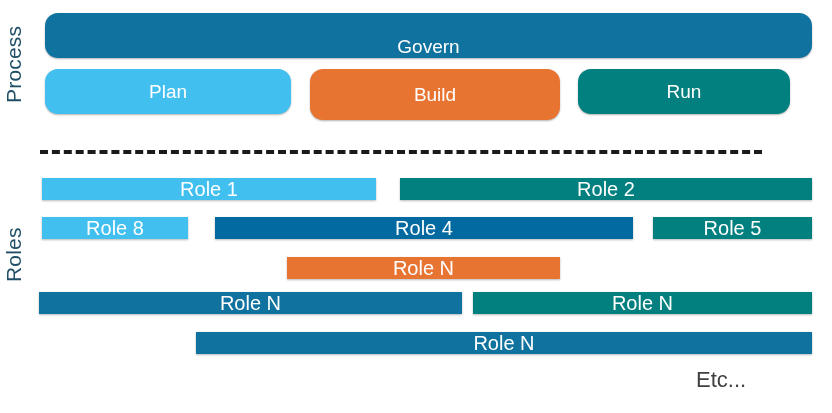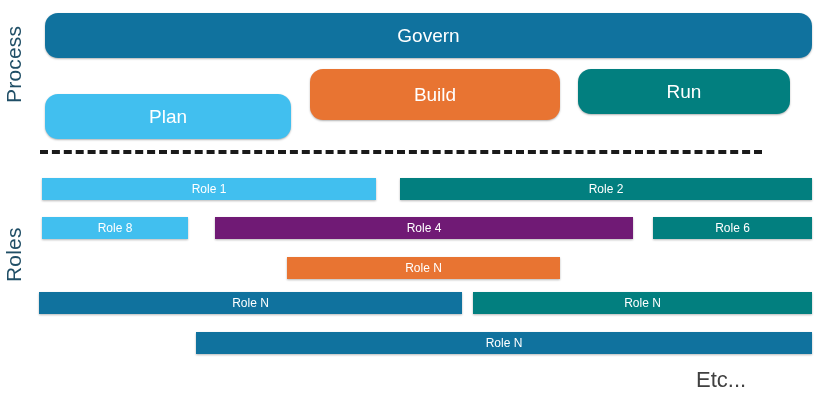--- a/index.html
+++ b/index.html
@@ -37,21 +37,21 @@
     box-shadow:0 1px 2px rgba(0,0,0,0.30);
   }
 
   
   .bar{
     position:absolute;
     display:flex;
     align-items:center;
     justify-content:center;
     color:#ffffff;
-    font-size:12px;
+    font-size:20px;
     box-sizing:border-box;
     box-shadow:0 1px 2px rgba(0,0,0,0.28);
   }
 
   
   #divider{
     position:absolute;
     border-top:4px dashed #1A1A1A;
     box-sizing:border-box;
   }
@@ -67,24 +67,24 @@
 </head>
 <body style="background: rgb(255, 255, 255);">
 
 <div id="canvas">
 
   <div class="lane-label" id="process-lane-label" style="left: 2px; top: 10px; height: 108px; color: rgb(31, 78, 102);">Process</div>
 
   <div class="lane-label" id="roles-lane-label" style="left: 2px; top: 210px; height: 90px; color: rgb(31, 78, 102);">Roles</div>
 
   <div id="process-group">
-      <div class="pill" style="left: 45px; top: 13px; width: 767px; height: 45px; background: rgb(16, 114, 158);">
+      <div class="pill" style="left: 45px; top: 13px; width: 767px; height: 45px; background: rgb(16, 114, 158); align-items: flex-end;">
         <span>Govern</span>
       </div>
-      <div class="pill" style="left: 45px; top: 69px; width: 246px; height: 45px; background: rgb(65, 191, 239); margin-top: 25px;">
+      <div class="pill" style="left: 45px; top: 69px; width: 246px; height: 45px; background: rgb(65, 191, 239);">
         <span>Plan</span>
       </div>
       <div class="pill" style="left: 310px; top: 69px; width: 250px; height: 51px; background: rgb(232, 116, 50);">
         <span>Build</span>
       </div>
       <div class="pill" style="left: 578px; top: 69px; width: 212px; height: 45px; background: rgb(2, 127, 127);">
         <span>Run</span>
       </div>
     </div>
 
@@ -93,25 +93,25 @@
   <div id="roles-group">
       <div class="bar" style="left: 42px; top: 178px; width: 334px; height: 22px; background: rgb(65, 191, 239);">
         <span>Role 1</span>
       </div>
       <div class="bar" style="left: 400px; top: 178px; width: 412px; height: 22px; background: rgb(2, 127, 127); justify-content: center;">
         <span>Role 2</span>
       </div>
       <div class="bar" style="left: 42px; top: 217px; width: 146px; height: 22px; background: rgb(65, 191, 239);">
         <span>Role 8</span>
       </div>
-      <div class="bar" style="left: 215px; top: 217px; width: 418px; height: 22px; background: #701a75;">
+      <div class="bar" style="left: 215px; top: 217px; width: 418px; height: 22px; background: #0369a1;">
         <span>Role 4</span>
       </div>
       <div class="bar" style="left: 653px; top: 217px; width: 159px; height: 22px; background: rgb(2, 127, 127);">
-        <span>Role 6</span>
+        <span>Role 5</span>
       </div>
       <div class="bar" style="left: 287px; top: 257px; width: 273px; height: 22px; background: rgb(232, 116, 50);">
         <span>Role N</span>
       </div>
       <div class="bar" style="left: 39px; top: 292px; width: 423px; height: 22px; background: rgb(16, 114, 158);">
         <span>Role N</span>
       </div>
       <div class="bar" style="left: 473px; top: 292px; width: 339px; height: 22px; background: rgb(2, 127, 127);">
         <span>Role N</span>
       </div>

